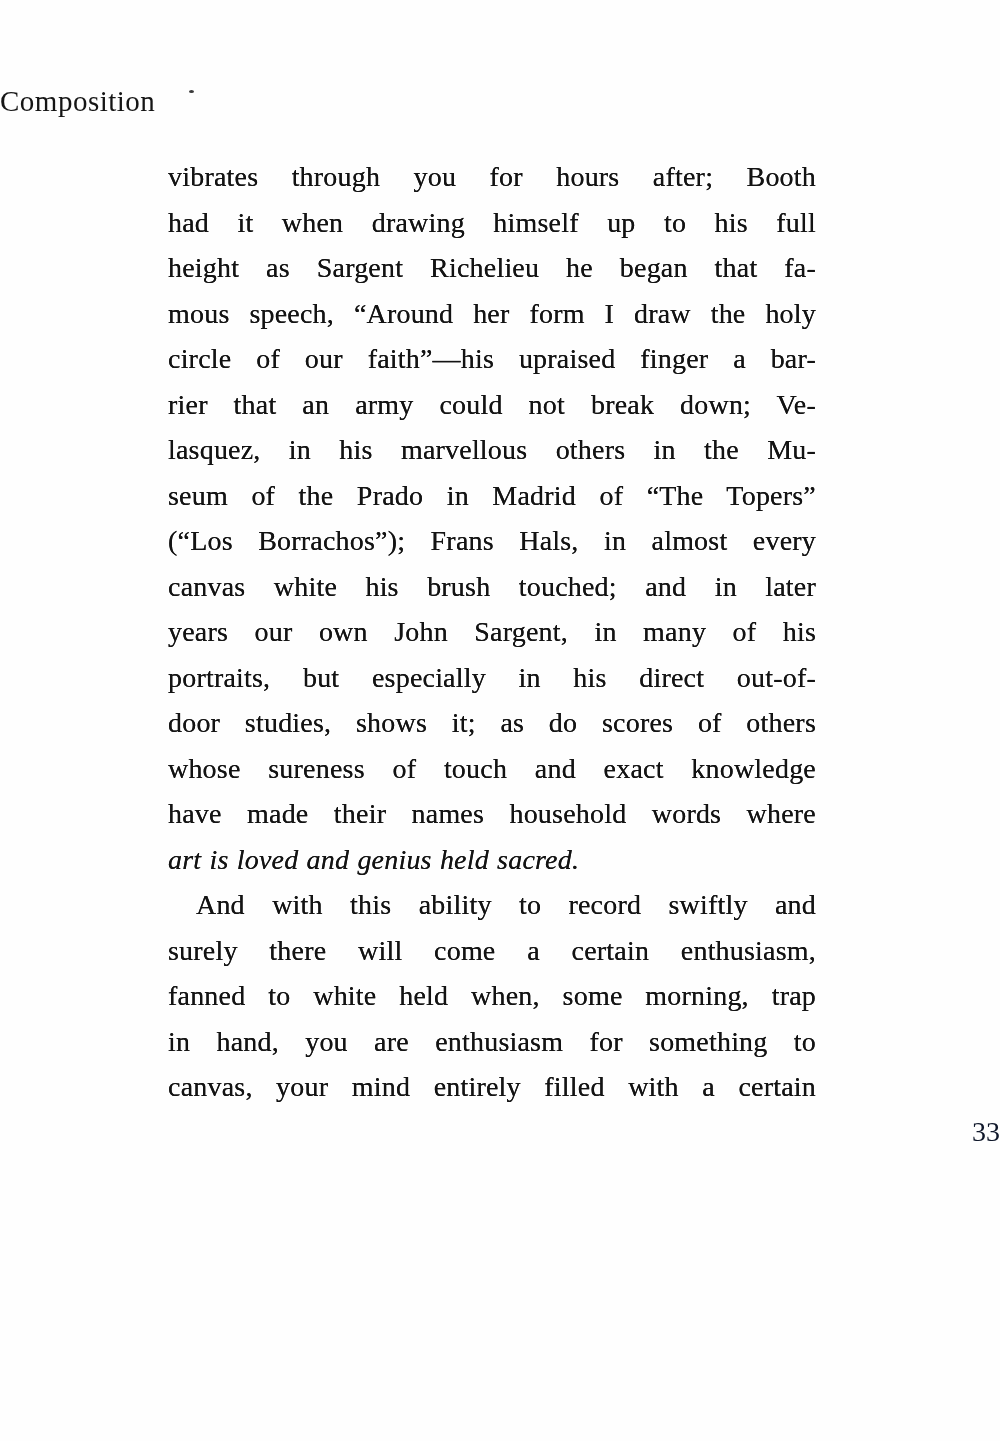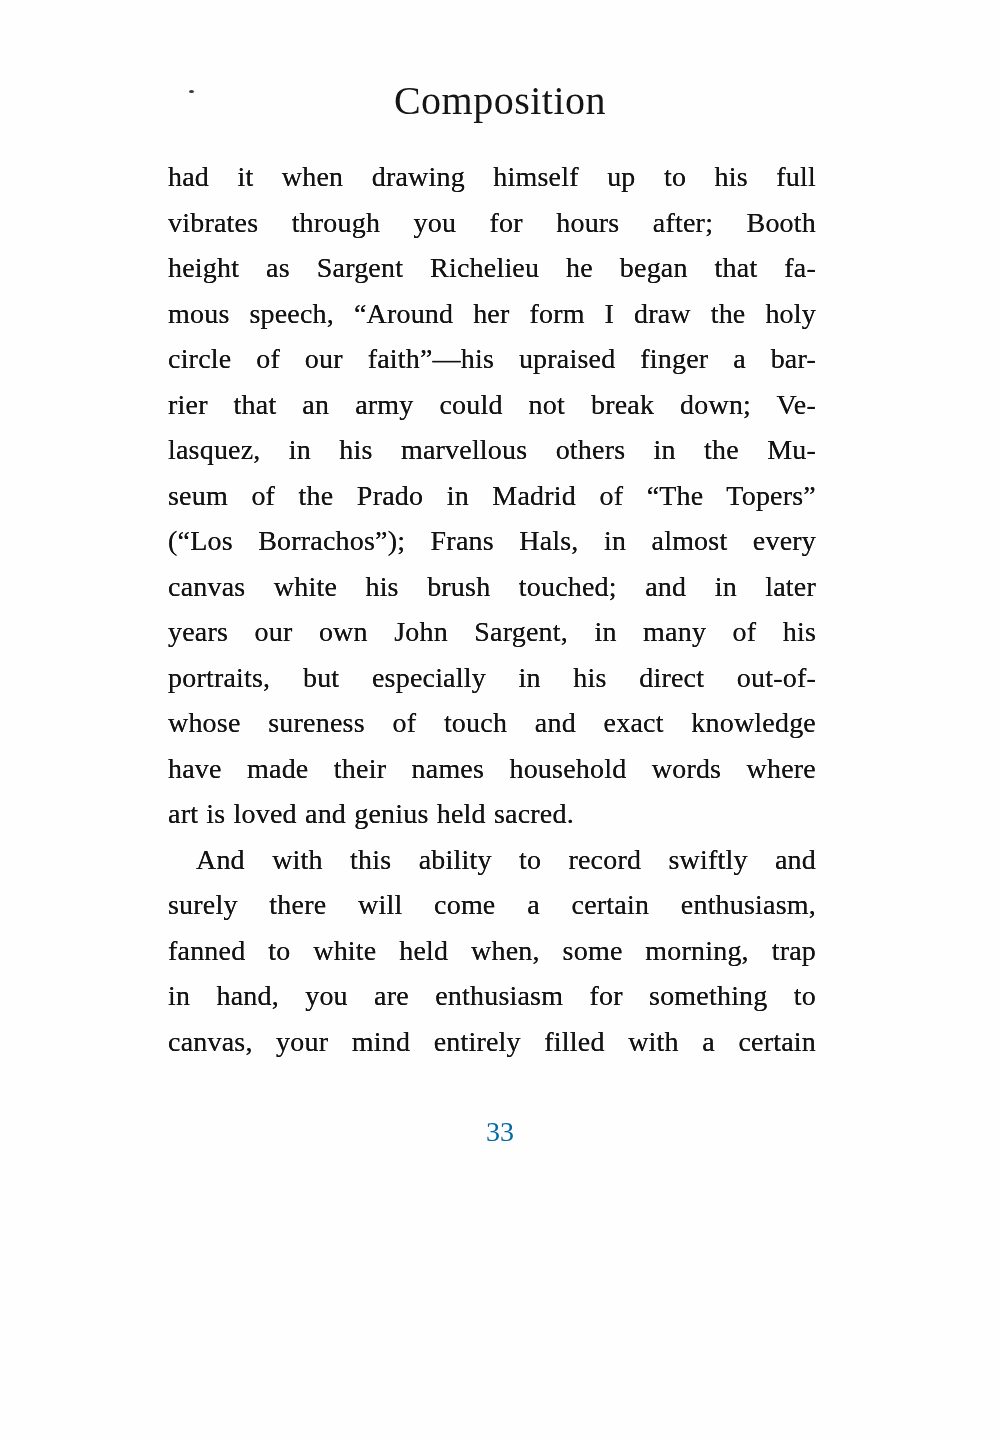--- a/index.html
+++ b/index.html
@@ -14,22 +14,21 @@
     background: #fefefe;
     overflow: hidden;
     font-family: "Liberation Serif", "DejaVu Serif", serif;
     color: #111111;
   }
   .running-head {
     position: absolute;
     top: 84px;
     left: 0;
     width: 100%;
-    text-align: center;
-    font-size: 40px;
+    font-size: 29px;
     line-height: 34px;
     letter-spacing: 0.5px;
     color: #151515;
   }
   .scan-speck {
     position: absolute;
     left: 189px;
     top: 90px;
     width: 5px;
     height: 3px;
@@ -51,57 +50,59 @@
     line-height: 45.5px;
     text-align: justify;
     text-align-last: justify;
     white-space: nowrap;
     letter-spacing: 0.2px;
     word-spacing: 1px;
   }
   .line.short {
     text-align: left;
     text-align-last: left;
+    font-style: italic;
   }
   .line.indent {
     text-indent: 28px;
   }
   .folio {
     position: absolute;
     top: 1115px;
     left: 0;
     width: 100%;
-    text-align: center;
+    text-align: right;
     font-size: 28px;
     line-height: 34px;
-    color: #0369a1;
+    color: #0f172a;
   }
 </style>
 </head>
 <body>
 
 <div class="page">
 
   <div class="running-head">Composition</div>
 
   <div class="scan-speck"></div>
 
   <div class="body-text">
+    <div class="line">vibrates through you for hours after; Booth</div>
     <div class="line">had it when drawing himself up to his full</div>
-    <div class="line">vibrates through you for hours after; Booth</div>
     <div class="line">height as Sargent Richelieu he began that fa-</div>
     <div class="line">mous speech, “Around her form I draw the holy</div>
     <div class="line">circle of our faith”—his upraised finger a bar-</div>
     <div class="line">rier that an army could not break down; Ve-</div>
     <div class="line">lasquez, in his marvellous others in the Mu-</div>
     <div class="line">seum of the Prado in Madrid of “The Topers”</div>
     <div class="line">(“Los Borrachos”); Frans Hals, in almost every</div>
     <div class="line">canvas white his brush touched; and in later</div>
     <div class="line">years our own John Sargent, in many of his</div>
     <div class="line">portraits, but especially in his direct out-of-</div>
+    <div class="line">door studies, shows it; as do scores of others</div>
     <div class="line">whose sureness of touch and exact knowledge</div>
     <div class="line">have made their names household words where</div>
     <div class="line short">art is loved and genius held sacred.</div>
     <div class="line indent">And with this ability to record swiftly and</div>
     <div class="line">surely there will come a certain enthusiasm,</div>
     <div class="line">fanned to white held when, some morning, trap</div>
     <div class="line">in hand, you are enthusiasm for something to</div>
     <div class="line">canvas, your mind entirely filled with a certain</div>
   </div>
 

